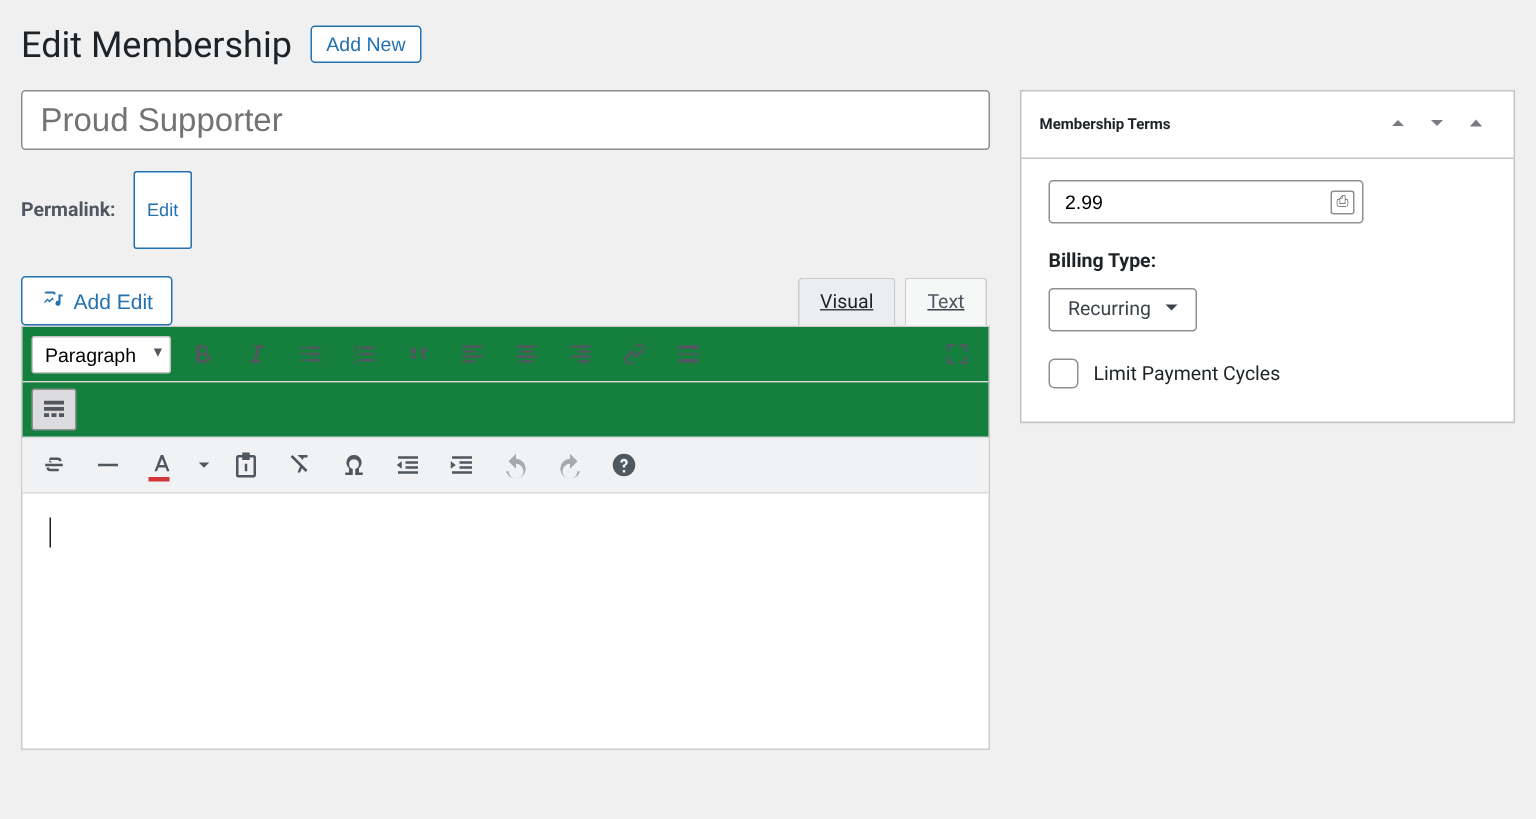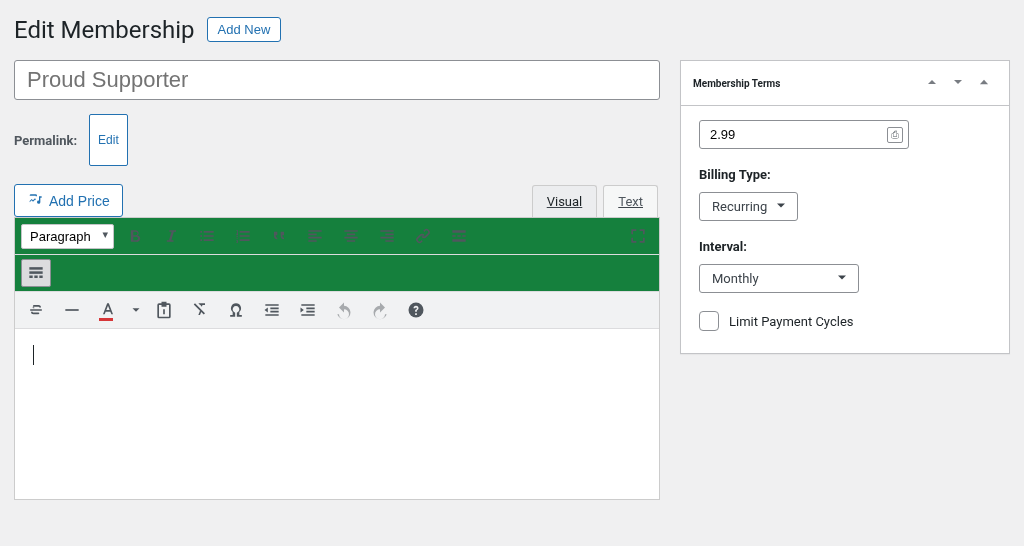--- a/index.html
+++ b/index.html
@@ -312,21 +312,21 @@
     </div>
 
     <div class="media-tab-row">
       <button class="add-media-btn">
         <span>
           <svg viewBox="0 0 24 24" width="16" height="16">
               <path fill="#2271b1" d="M4 5h9a2 2 0 0 1 2 2v1h-2V7H4v8l3-3 2 2 3-3 1 1v2l-1-1-3 3-2-2-3 3V7a2 2 0 0 1 2-2z"></path>
               <path fill="#2271b1" d="M18 8v6.3a2.5 2.5 0 1 0 2 2.45V10h2V8h-4z"></path>
             </svg>
         </span>
-        <span>Add Price</span>
+        <span>Add Edit</span>
       </button>
       <div class="tabs">
         <div class="tab active">Visual</div>
         <div class="tab">Text</div>
       </div>
     </div>
 
     <div class="editor-wrap">
 
       <div class="toolbar-row">
@@ -509,29 +509,20 @@
         <div class="field-block">
           <label class="field-label">Billing Type:</label>
           <div class="styled-select">
             <span>Recurring</span>
             <span class="chev"><svg viewBox="0 0 24 24" width="16" height="16">
                   <path fill="currentColor" d="M6 9l6 6 6-6z"></path>
                 </svg></span>
           </div>
         </div>
 
-        <div class="field-block">
-          <label class="field-label">Interval:</label>
-          <div class="styled-select interval-select">
-            <span>Monthly</span>
-            <span class="chev"><svg viewBox="0 0 24 24" width="16" height="16">
-                  <path fill="currentColor" d="M6 9l6 6 6-6z"></path>
-                </svg></span>
-          </div>
-        </div>
 
 
         <div class="chk-row">
           <span class="chk"></span>
           <span>Limit Payment Cycles</span>
         </div>
 
       </div>
     </div>
   </div>

